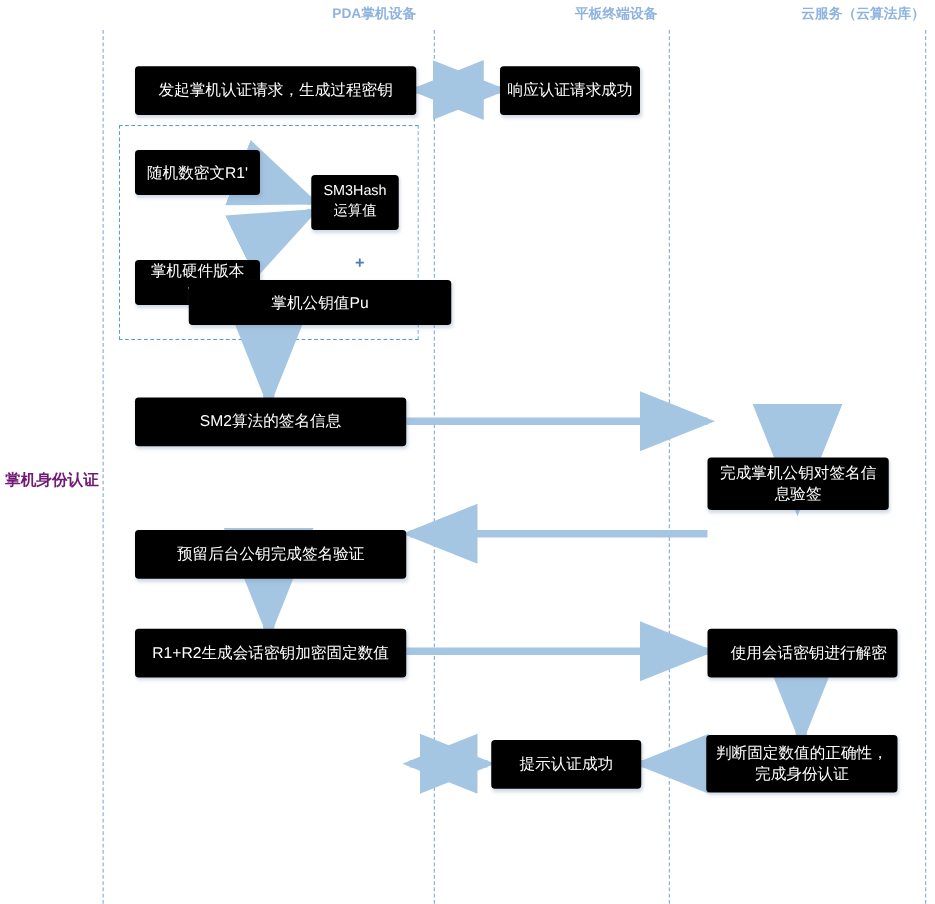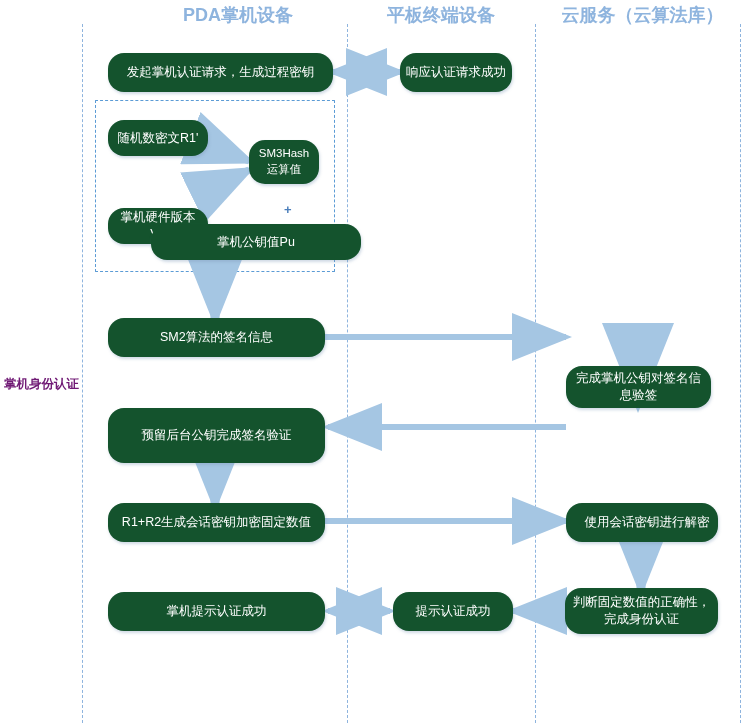--- a/index.html
+++ b/index.html
@@ -7,25 +7,25 @@
     width:748px;height:723px;
     background:#ffffff;
     font-family:"Liberation Sans","DejaVu Sans",sans-serif;
     overflow:hidden;
   }
   #canvas{position:relative;width:748px;height:723px;}
 
   
   .lane-header{
     position:absolute;
-    font-size:18px;
+    font-size:11px;
     font-weight:bold;
     color:#8EB4DE;
     white-space:nowrap;
-    text-align:center;
+    text-align:right;
   }
 
   
   .lane-divider{
     position:absolute;
     top:24px;
     width:0;
     height:699px;
     border-left:1.5px dashed #8EB4DE;
   }
@@ -43,22 +43,22 @@
   .group-box{
     position:absolute;
     border:1.5px dashed #5B9BD5;
     border-radius:1px;
     box-sizing:border-box;
   }
 
   
   .node{
     position:absolute;
-    background:#14532d;
-    border-radius:16px;
+    background:#000000;
+    border-radius:3px;
     box-sizing:border-box;
     display:flex;
     align-items:center;
     justify-content:center;
     text-align:center;
     color:#ffffff;
     font-size:12.5px;
     line-height:1.35;
     padding:2px 6px;
     box-shadow:1px 2px 3px rgba(120,150,180,0.35);
@@ -139,26 +139,25 @@
   <div class="node" style="left:108px;top:176px;width:100px;height:36px;margin-top:32px;">掌机硬件版本V1</div>
 
   <div class="node small" style="left:249px;top:140px;width:70px;height:44px;">SM3Hash运算值</div>
 
   <div class="node" style="left:115px;top:224px;width:210px;height:36px;margin-left:36px;">掌机公钥值Pu</div>
 
   <div class="node" style="left:108px;top:318px;width:217px;height:39px;">SM2算法的签名信息</div>
 
   <div class="node" style="left:566px;top:318px;width:145px;height:42px;margin-top:48px;">完成掌机公钥对签名信息验签</div>
 
-  <div class="node" style="left:108px;top:408px;width:217px;height:55px;">预留后台公钥完成签名验证</div>
+  <div class="node" style="left:108px;top:424px;width:217px;height:39px;">预留后台公钥完成签名验证</div>
 
 
   <div class="node" style="left:108px;top:503px;width:217px;height:39px;">R1+R2生成会话密钥加密固定数值</div>
 
   <div class="node" style="left:566px;top:503px;width:152px;height:39px;padding-left:16px;">使用会话密钥进行解密</div>
 
-  <div class="node" style="left:108px;top:592px;width:217px;height:39px;">掌机提示认证成功</div>
 
   <div class="node" style="left:393px;top:592px;width:120px;height:39px;">提示认证成功</div>
 
   <div class="node" style="left:565px;top:588px;width:153px;height:46px;">判断固定数值的正确性，完成身份认证</div>
 
 </div>
 
 </body></html>

